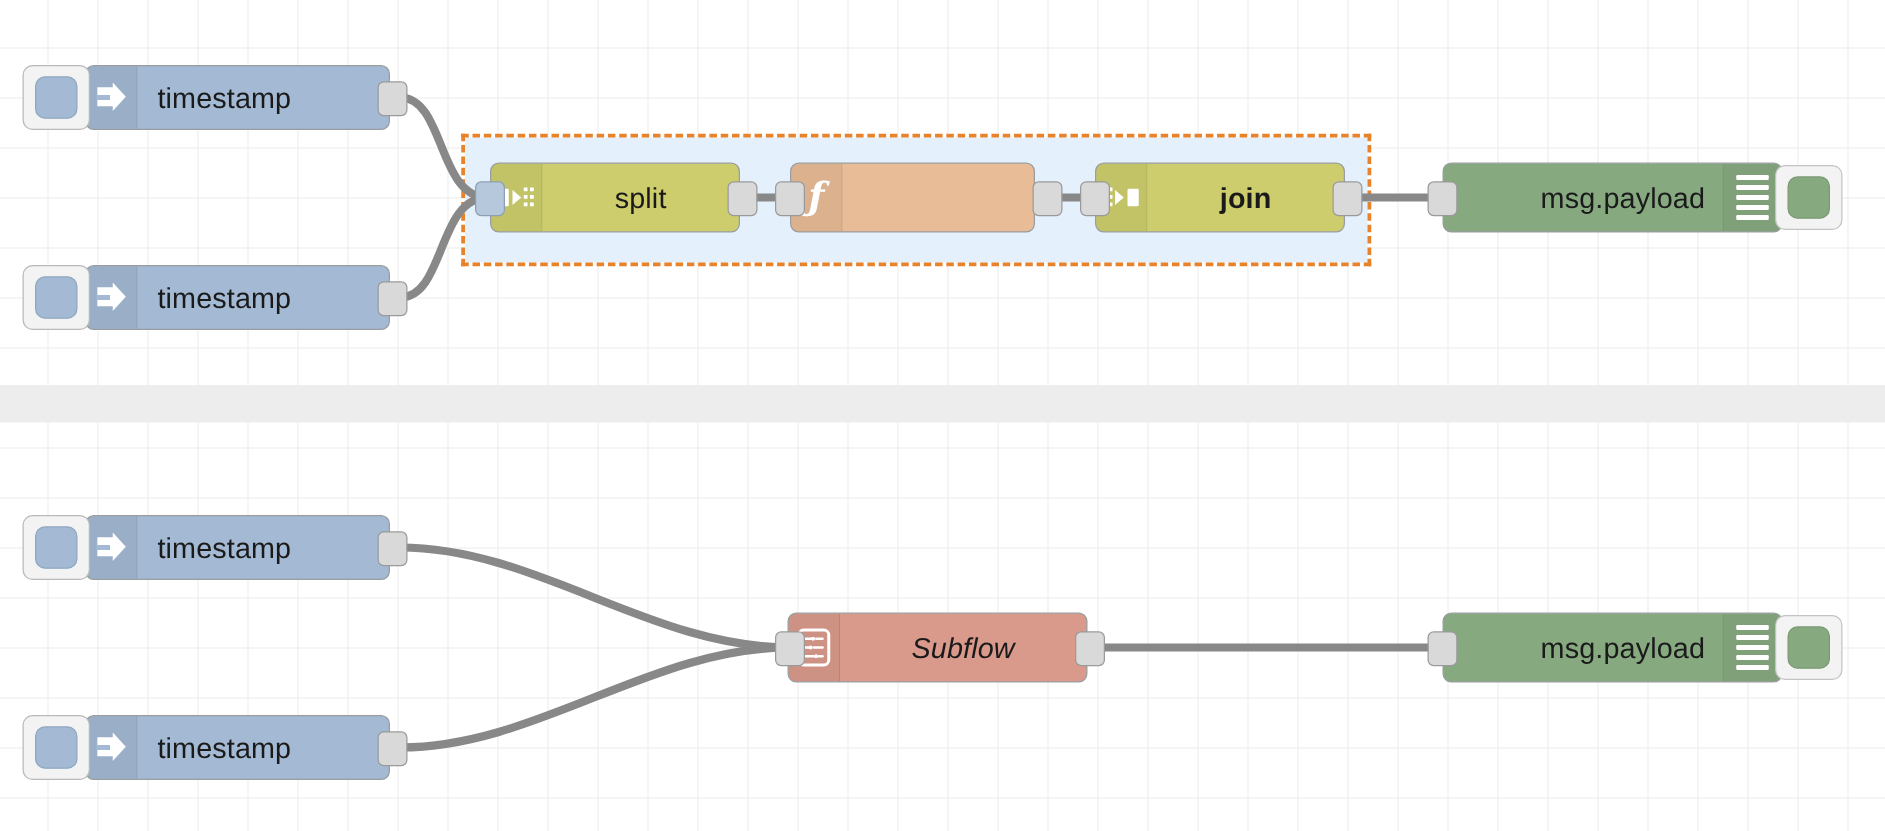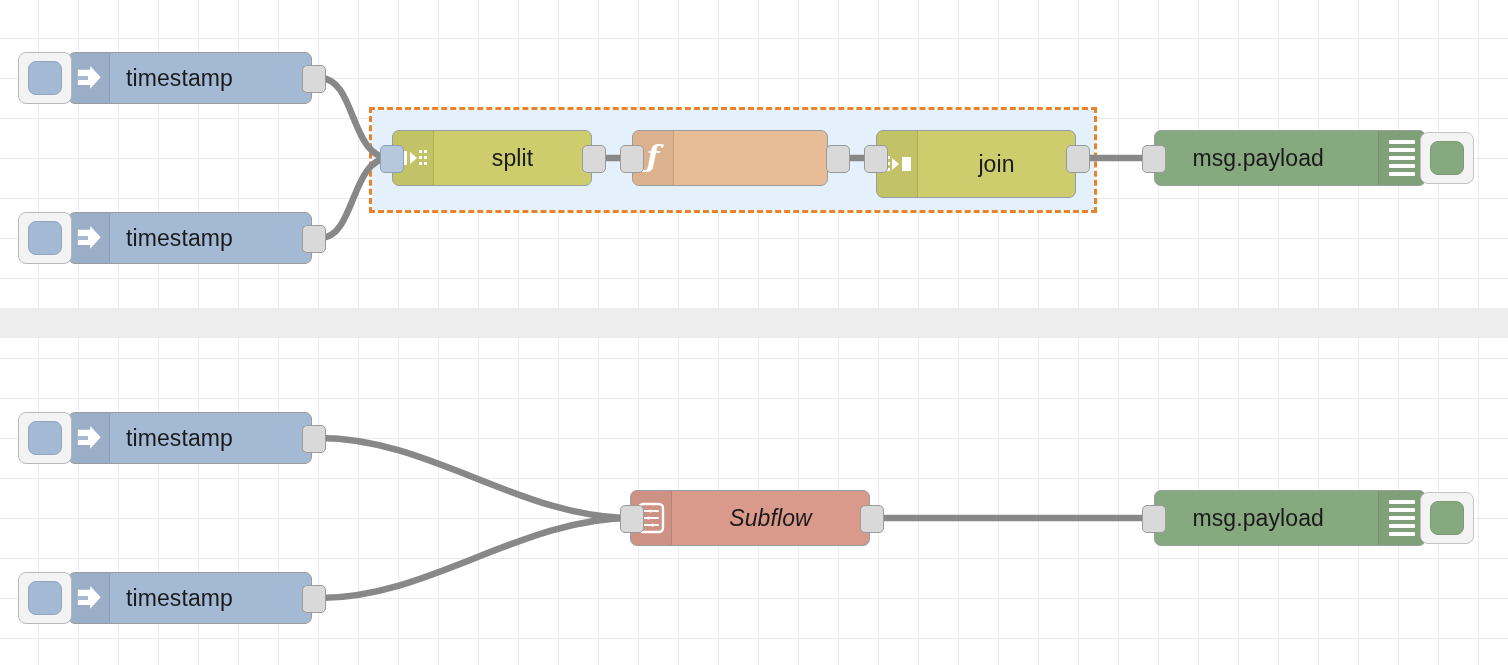--- a/index.html
+++ b/index.html
@@ -82,21 +82,21 @@
     display:flex;align-items:center;justify-content:center;z-index:4;
   }
   .btn-right .knob{
     width:32px;height:32px;border-radius:8px;
     background:#87a980;border:1px solid #7a9a73;
   }
 
   
   .split,.join{background:#cdcd6d;}
   .fn{background:#e8bc96;}
-  .debug{background:#87a980;gap:40px;}
+  .debug{background:#87a980;}
   .subflow{background:#d99a8c;}
 
   .debug .lines{
     width:46px;flex:0 0 46px;display:flex;flex-direction:column;
     align-items:center;justify-content:center;gap:4px;
     border-left:1px solid rgba(0,0,0,.08);border-radius:0 6px 6px 0;
     background:rgba(0,0,0,.05);
   }
   .debug .lines i{display:block;width:26px;height:4px;background:#fff;border-radius:1px;}
 
@@ -184,21 +184,21 @@
     <div class="ic">
       <svg class="icon-svg" width="24" height="34" viewBox="0 0 24 34" aria-hidden="true">
         <text x="12" y="26" font-family="DejaVu Serif, serif" font-size="30" font-style="italic" font-weight="bold" fill="#ffffff" text-anchor="middle">ƒ</text>
       </svg>
     </div>
     <div class="lbl center"></div>
   </div>
   <div class="port" style="left:826px;top:145px;"></div>
 
   <div class="port" style="left:864px;top:145px;"></div>
-  <div class="node join" style="left:876px;top:130px;width:200px;height:68px;">
+  <div class="node join" style="left:876px;top:130px;width:200px;height:56px;font-weight:bold;">
     <div class="ic">
       <svg class="icon-svg" width="30" height="22" viewBox="0 0 30 22" aria-hidden="true">
         <g fill="#ffffff">
           <rect x="0" y="3" width="3" height="3"></rect>
             <rect x="5" y="3" width="3" height="3"></rect>
           <rect x="0" y="9" width="3" height="3"></rect>
             <rect x="5" y="9" width="3" height="3"></rect>
           <rect x="0" y="15" width="3" height="3"></rect>
             <rect x="5" y="15" width="3" height="3"></rect>
         </g>

